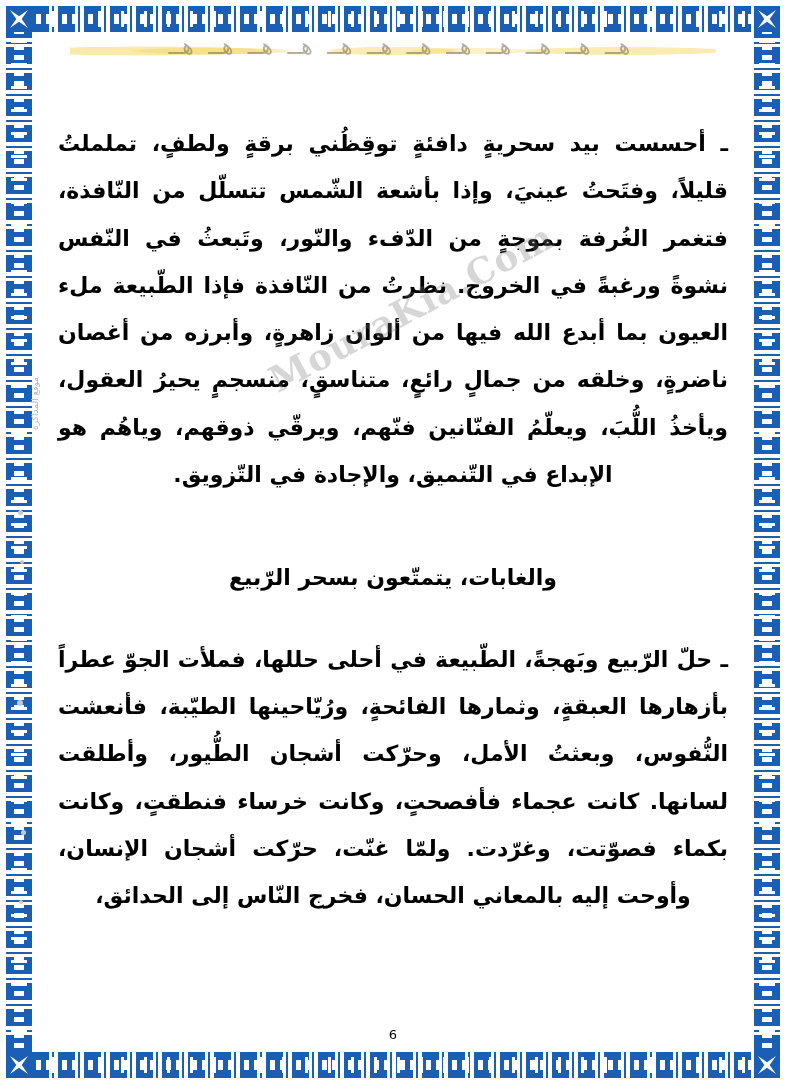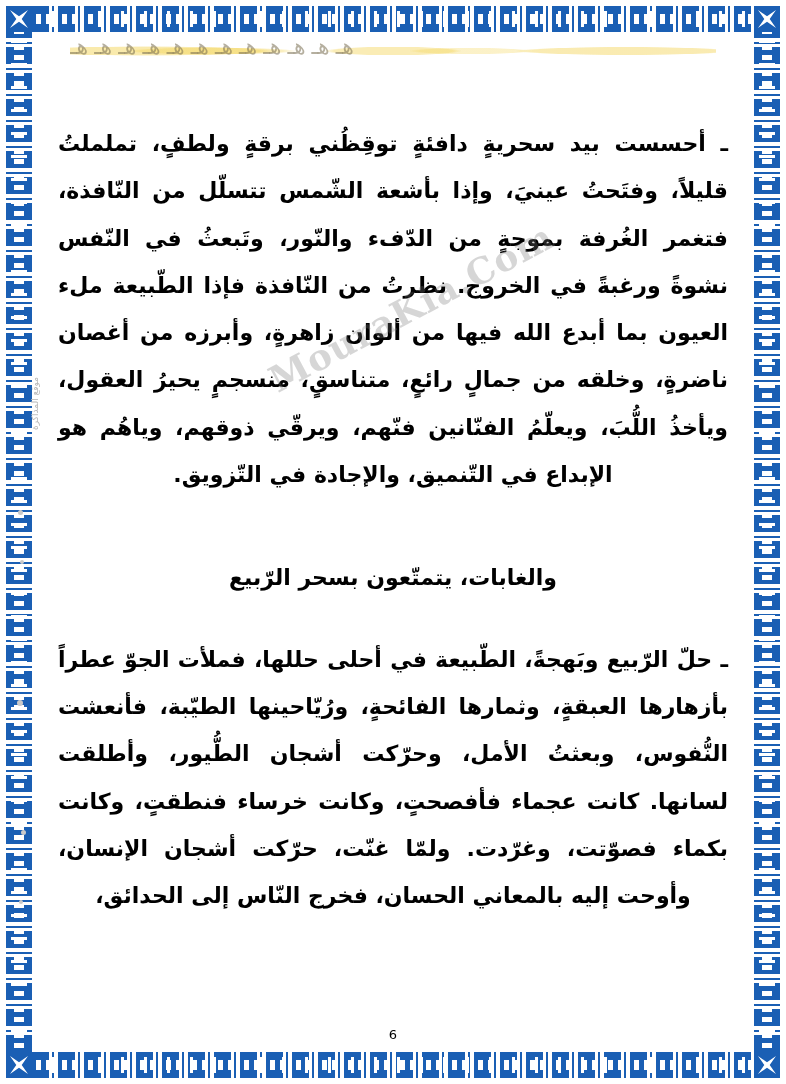--- a/index.html
+++ b/index.html
@@ -132,25 +132,25 @@
     opacity: .85;
   }
   .flourish-ink {
     position: absolute;
     top: 34px;
     left: 70px;
     right: 56px;
     height: 34px;
     font-size: 22px;
     color: rgba(120,110,80,0.55);
-    text-align: left;
+    text-align: center;
     letter-spacing: 26px;
     white-space: nowrap;
     overflow: hidden;
-    font-family: Liberation Sans, sans-serif;
+    font-family: Liberation Mono, monospace;
   }
 
   
   .speck {
     position: absolute;
     background: #c9c9c9;
     border-radius: 50%;
   }
 
   

